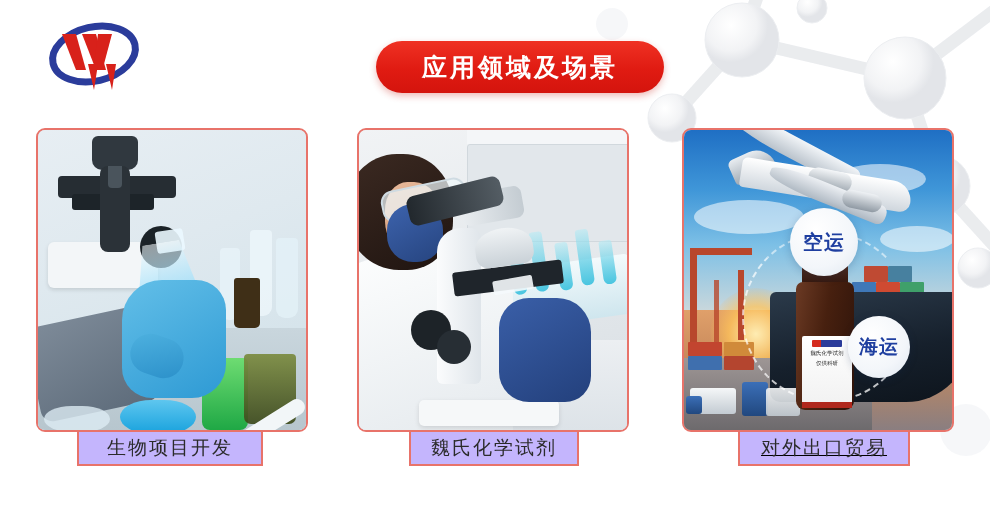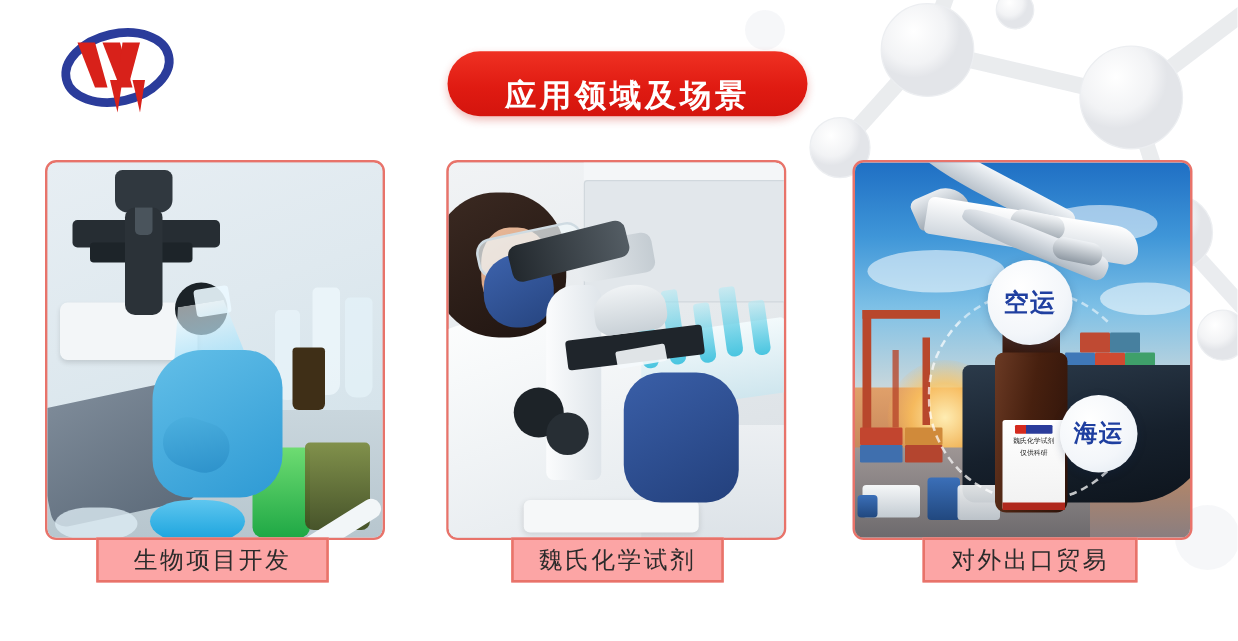--- a/index.html
+++ b/index.html
@@ -62,27 +62,27 @@
     font-size: 17px;
     font-weight: bold;
     letter-spacing: 0.2px;
     line-height: 1.2;
     margin-top: 2px;
     white-space: nowrap;
   }
 
   #title-banner {
     position: absolute;
-    left: 358px; top: 41px;
+    left: 376px; top: 41px;
     width: 288px; height: 52px;
     background: linear-gradient(180deg, #EF3123 0%, #E01B12 55%, #D4140D 100%);
     border-radius: 26px;
     box-shadow: 0 3px 7px rgba(200,30,20,0.30);
     display: flex;
-    align-items: flex-end;
+    align-items: center;
     justify-content: center;
   }
   #title-banner-text {
     color: #ffffff;
     font-size: 25px;
     font-weight: bold;
     letter-spacing: 3px;
     white-space: nowrap;
   }
 
@@ -110,30 +110,30 @@
   .card-photo {
     position: absolute;
     inset: 0;
     overflow: hidden;
   }
 
   .card-caption {
     position: absolute;
     top: 302px;
     height: 36px;
-    background: #fca5a5;
+    background: #c4b5fd;
     border: 2px solid #E8736A;
     display: flex;
     align-items: center;
     justify-content: center;
     box-sizing: border-box;
   }
   #caption-0 { left: 77px; width: 186px; }
   #caption-1 { left: 409px; width: 170px; }
-  #caption-2 { left: 738px; width: 172px; }
+  #caption-2 { left: 738px; width: 172px; text-decoration: underline; }
   .card-caption-text {
     color: #2b2b2b;
     font-size: 19px;
     letter-spacing: 2px;
     white-space: nowrap;
   }
 
   
   .p1-bg { position:absolute; inset:0; background:
       linear-gradient(160deg,#e7eef3 0%, #dfe9ef 40%, #cfe0e8 100%); }

